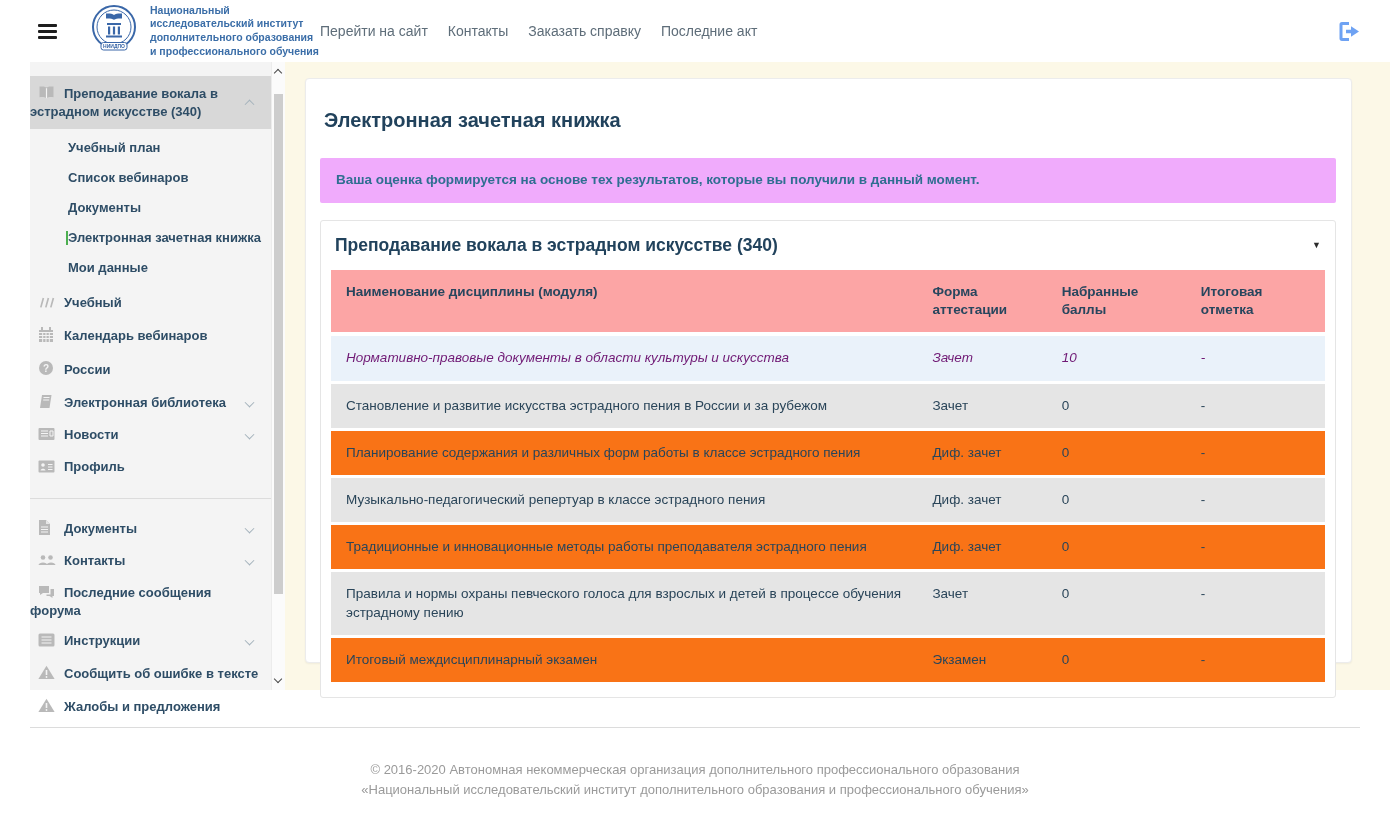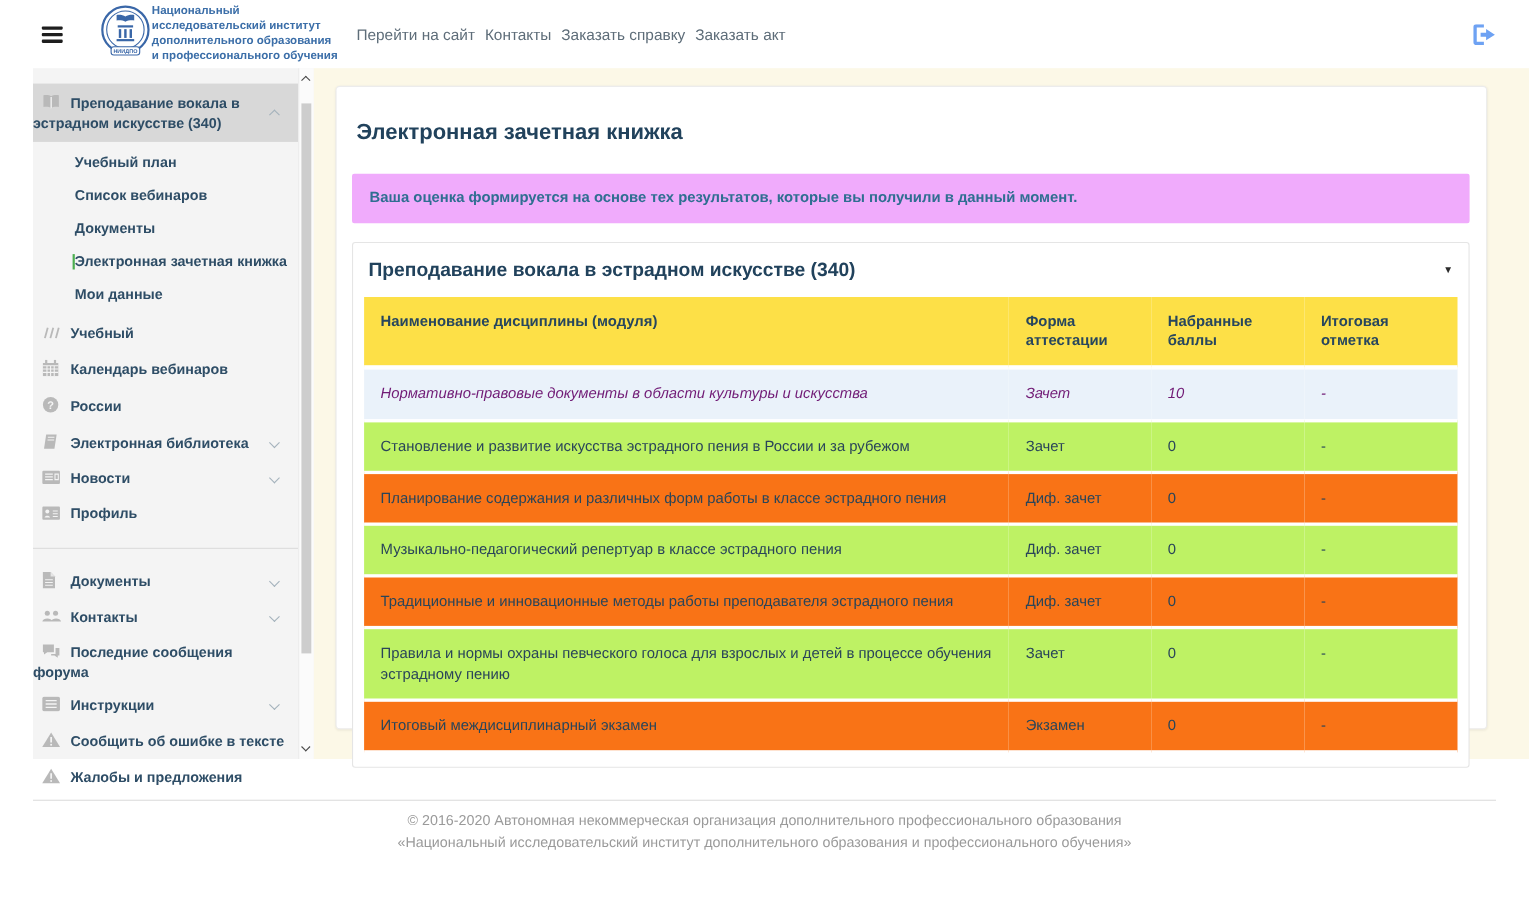--- a/index.html
+++ b/index.html
@@ -4,22 +4,22 @@
 <style>
   * { box-sizing: border-box; }
   html,body { margin:0; padding:0; width:1390px; height:830px; background:#fff;
     font-family:"Liberation Sans","DejaVu Sans",sans-serif; overflow:hidden; }
 
   
   .hdr { height:62px; display:flex; align-items:center; padding:0 30px 0 38px; background:#fff; }
   .burger { width:19px; cursor:pointer; margin-right:33px; }
   .burger div { height:3px; background:#1e1e1e; margin:3px 0; border-radius:1px; }
   .emblem { flex:0 0 auto; }
-  .logo-name { margin-left:0; font-size:10.5px; font-weight:bold; color:#3b6ea8; line-height:1.3; width:170px; }
-  .topnav { display:flex; gap:9px; margin-left:16px; font-size:14px; color:#5e6d79; }
+  .logo-name { margin-left:12px; font-size:10.5px; font-weight:bold; color:#3b6ea8; line-height:1.3; width:170px; }
+  .topnav { display:flex; gap:20px; margin-left:0; font-size:14px; color:#5e6d79; }
   .topnav span { cursor:pointer; white-space:nowrap; }
   .logout { margin-left:auto; cursor:pointer; display:flex; align-items:center; }
 
   
   .page { display:flex; height:628px;justify-content:space-between; }
 
   
   .sidebar { position:relative; width:255px; margin-left:30px; background:#f4f4f4; flex:0 0 auto; }
   .sb-list { list-style:none; margin:0; padding:14px 0 0; width:241px; font-size:13px; font-weight:bold; color:#2e4d66; }
   .sb-item { position:relative; padding:7px 8px 7px 0; line-height:16px; cursor:pointer; }
@@ -49,30 +49,30 @@
     box-shadow:0 1px 2px rgba(0,0,0,0.05); padding:22px 15px 0 14px; }
   .page-title { font-size:20px; font-weight:bold; color:#21425c; margin:8px 0 26px 4px; }
   .alert { background:#f0abfc; color:#2f6e91; font-weight:bold; font-size:13.5px;
     padding:13px 16px; border-radius:2px; margin-bottom:17px; line-height:1.4; }
   .panel { border:1px solid #e5e5e5; border-radius:3px; background:#fff; }
   .panel-heading { display:flex; align-items:center; justify-content:space-between; padding:14px 14px 12px; cursor:pointer; }
   .panel-title { font-size:17.5px; font-weight:bold; color:#21425c; }
   .caret { font-size:9px; color:#2b2b2b; }
   .table-wrap { padding:2px 10px 12px; }
   table { width:100%; border-collapse:collapse; font-size:13.5px; color:#2a4559; }
-  th { background:#fde047; text-align:left; vertical-align:top; font-weight:bold;
+  th { background:#fca5a5; text-align:left; vertical-align:top; font-weight:bold;
     padding:13px 15px; line-height:1.35; border-bottom:4px solid #fff; color:#27465e; }
-  td { vertical-align:top; padding:13px 15px; line-height:1.35; background:#bef264; border-bottom:3px solid #fff; }
+  td { vertical-align:top; padding:13px 15px; line-height:1.35; background:#e5e5e5; border-bottom:3px solid #fff; }
   tr.stripe td { background:#f97316; }
   tr.hl td { background:#eaf2fa; color:#701a75;font-style:italic; }
   tr.hl td.name { cursor:pointer; }
   th.c1 { width:59%; } th.c2 { width:13%; } th.c3 { width:14%; } th.c4 { width:14%; }
 
   
-  .footer { margin:37px 30px 0; border-top:1px solid #dcdcdc; padding-top:8px;
+  .footer { margin:37px 30px 0; border-top:1px solid #dcdcdc; padding-top:32px;
     text-align:center; color:#9a9a9a; font-size:13px; line-height:1.55; }
 </style>
 </head>
 <body>
 
 <div class="hdr">
   <div class="burger">
       <div></div>
       <div></div>
       <div></div>
@@ -96,21 +96,21 @@
   <div class="logo-name">
     <div>Национальный исследовательский институт</div>
     <div>дополнительного образования</div>
     <div>и профессионального обучения</div>
   </div>
 
   <div class="topnav">
     <span>Перейти на сайт</span>
     <span>Контакты</span>
     <span>Заказать справку</span>
-    <span>Заказать акт</span>
+    <span>Последние акт</span>
   </div>
 
   <span class="logout">
     <svg width="21" height="19" viewBox="0 0 21 19">
       <g fill="#6ea2f3">
         <path d="M10 0H3C1.3 0 .5.9.5 2.5v14C.5 18.1 1.3 19 3 19h7v-3H3.5V3H10z"></path>
         <path d="M12 4.3l8 5.2-8 5.2v-3.4H7V7.7h5z"></path>
       </g>
     </svg>
   </span>

